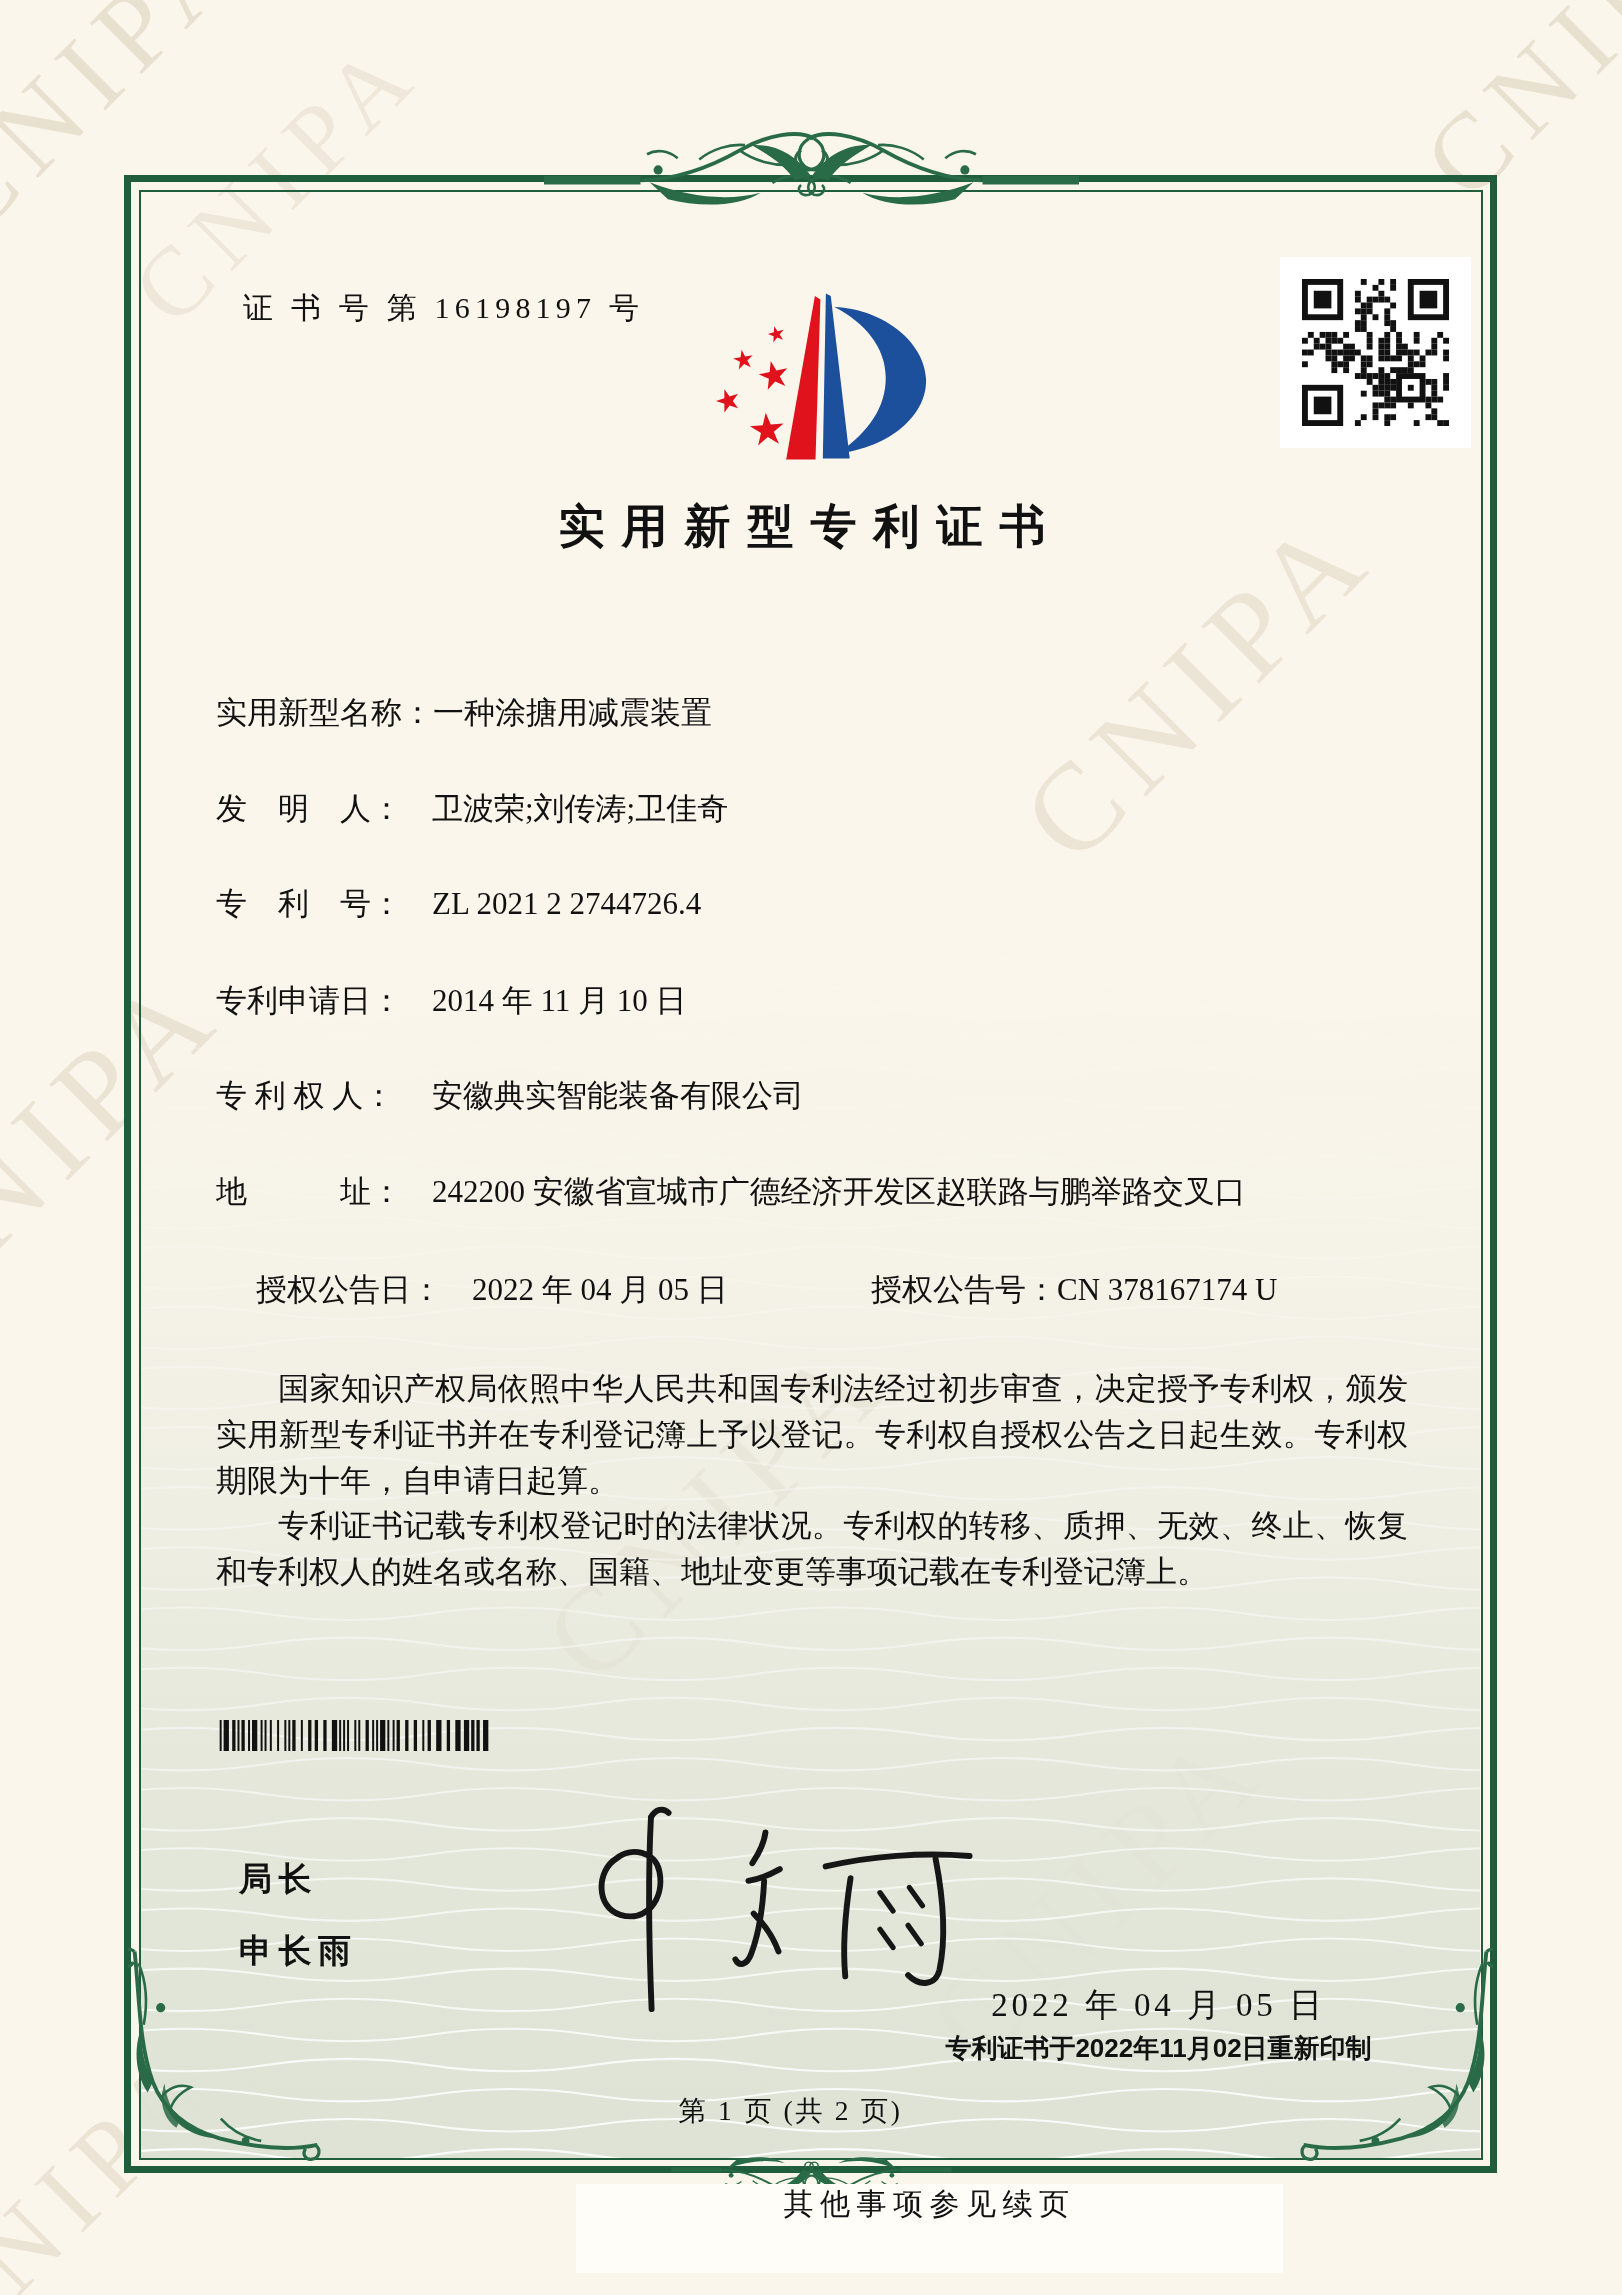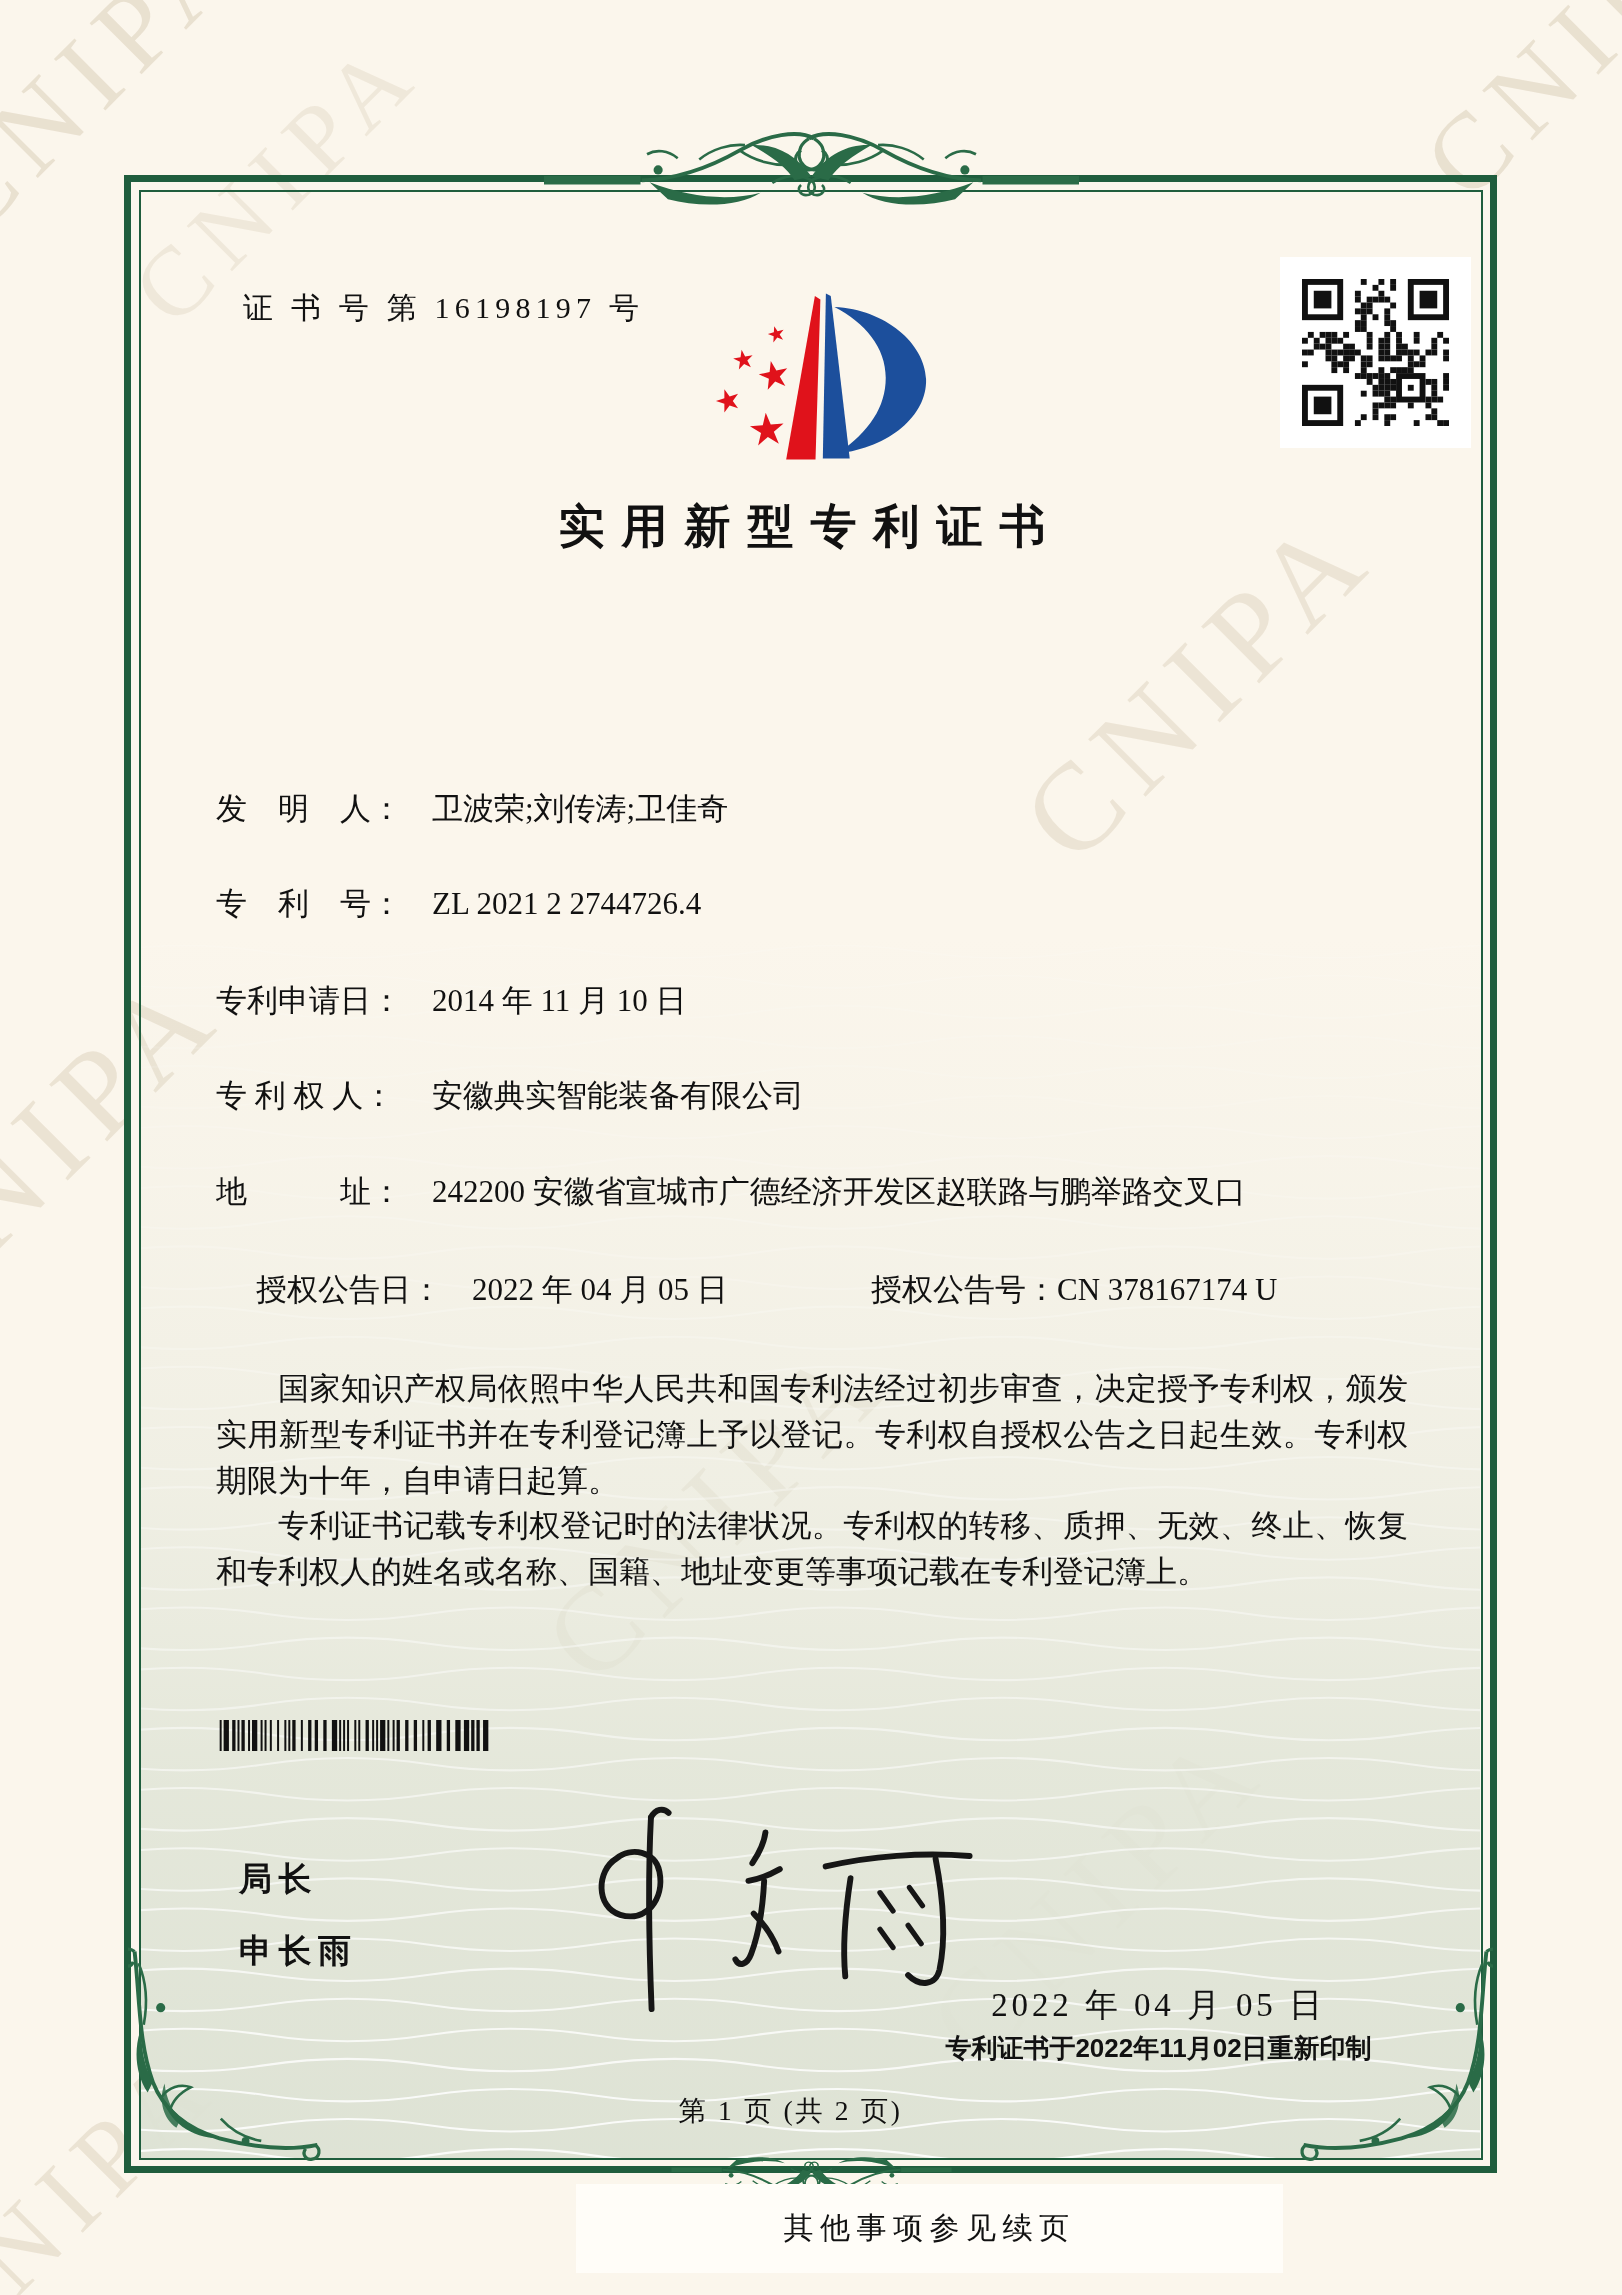--- a/index.html
+++ b/index.html
@@ -63,21 +63,21 @@
   .signer{left:239px; font-size:33px; font-weight:700;
     font-family:"Liberation Sans","DejaVu Sans",sans-serif; letter-spacing:6.5px;}
   .signer-title{top:1857px;} .signer-name{top:1929px;}
   .signature{left:543px; top:1801px; width:458px; height:216px;}
   .issue-date{left:936px; top:1983px; width:445px; text-align:center;
     font-size:33px; letter-spacing:3.9px; white-space:nowrap;}
   .reprint{left:936px; top:2031px; width:445px; text-align:center; font-size:26px; font-weight:700;
     font-family:"Liberation Sans","DejaVu Sans",sans-serif; white-space:nowrap;}
   .page-note{left:124px; top:2093px; width:1333px; text-align:center; font-size:27.5px; letter-spacing:2.6px;}
   .cont-band{left:576px; top:2184px; width:707px; height:89px; background:#fffdf8;
-    display:flex; align-items:center; justify-content:center;}
+    display:flex; justify-content:center;}
   .cont-note{font-size:30px; letter-spacing:6.5px;}
 </style>
 </head>
 <body>
 
 <svg width="0" height="0" style="position:absolute" aria-hidden="true">
   <defs>
     <symbol id="flourish" viewBox="0 0 820 190">
       <g id="fl-half" fill="none" stroke="#2a6b47" stroke-width="5">
         <path d="M0,94 L148,94" stroke-width="13"></path>
@@ -369,20 +369,24 @@
         <rect x="9" y="171" width="45" height="45" fill="#fff"></rect>
         <rect x="18" y="180" width="27" height="27" fill="#111"></rect>
         <rect x="144" y="144" width="45" height="45" fill="#111"></rect>
         <rect x="153" y="153" width="27" height="27" fill="#fff"></rect>
         <rect x="162" y="162" width="9" height="9" fill="#111"></rect>
       </svg>
   </div>
 
   <div class="abs title">实用新型专利证书</div>
 
+  <div class="abs field row1">
+    <span class="f-label">实用新型名称：</span>
+    <span class="f-value">一种涂搪用减震装置</span>
+  </div>
   <div class="abs field row2">
     <span class="f-label">发　明　人：</span>
     <span class="f-value">卫波荣;刘传涛;卫佳奇</span>
   </div>
   <div class="abs field row3">
     <span class="f-label">专　利　号：</span>
     <span class="f-value">ZL 2021 2 2744726.4</span>
   </div>
   <div class="abs field row4">
     <span class="f-label">专利申请日：</span>

